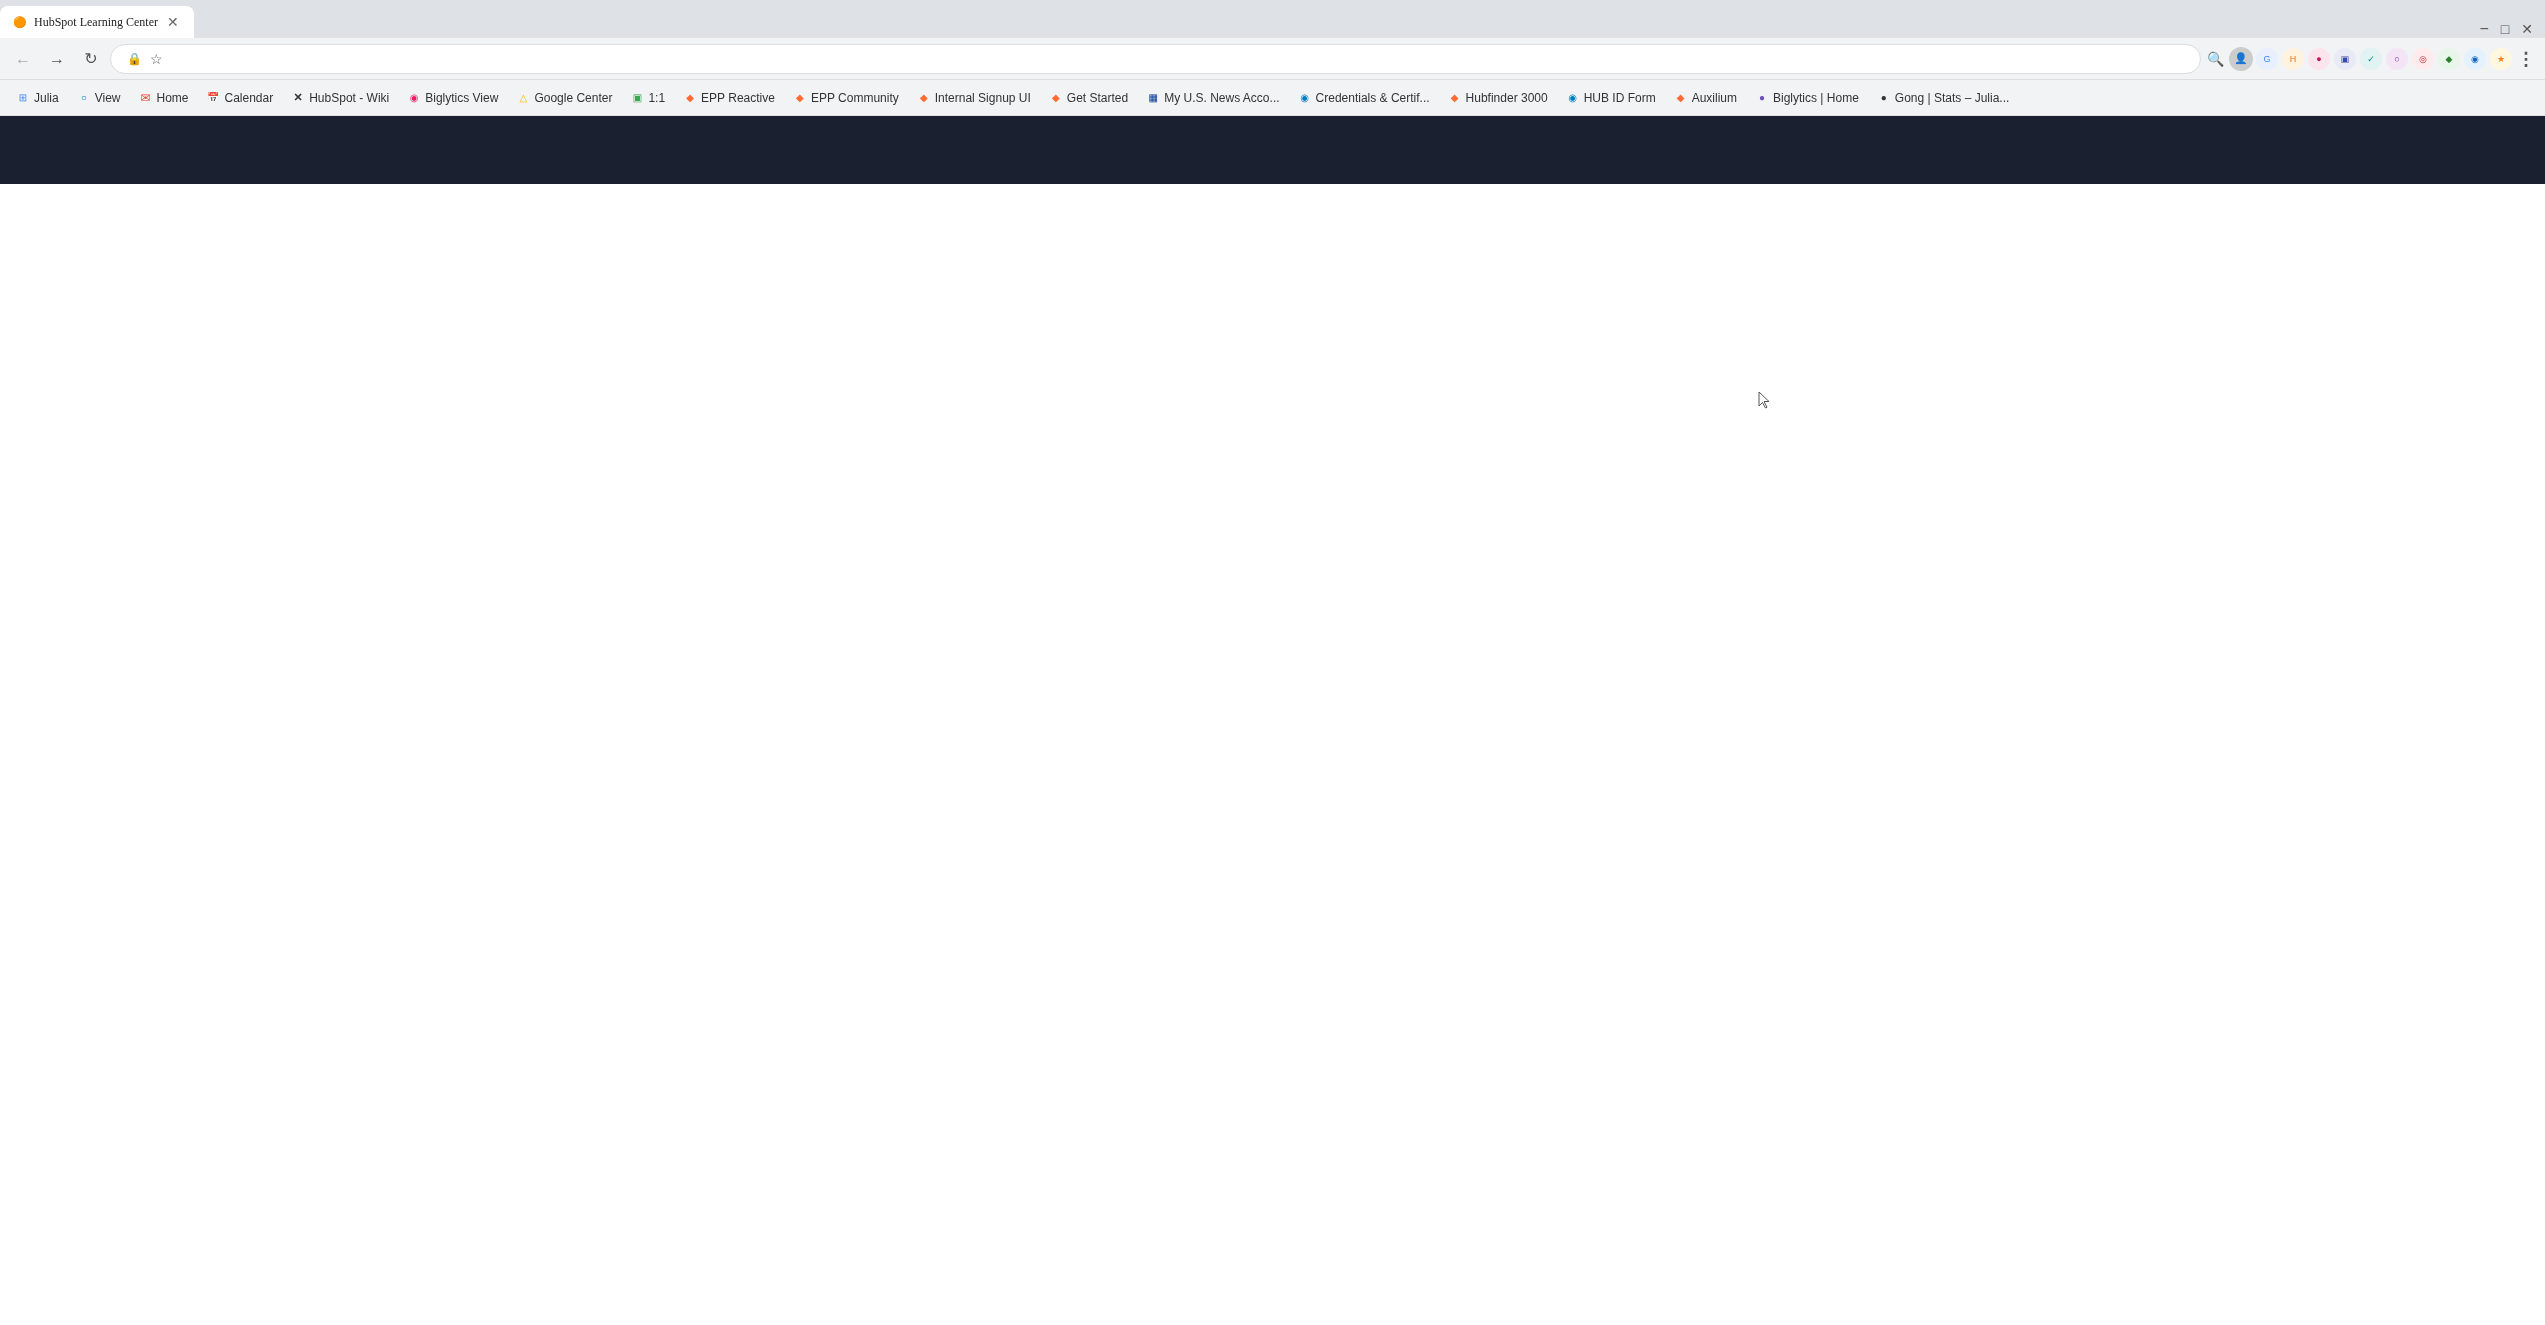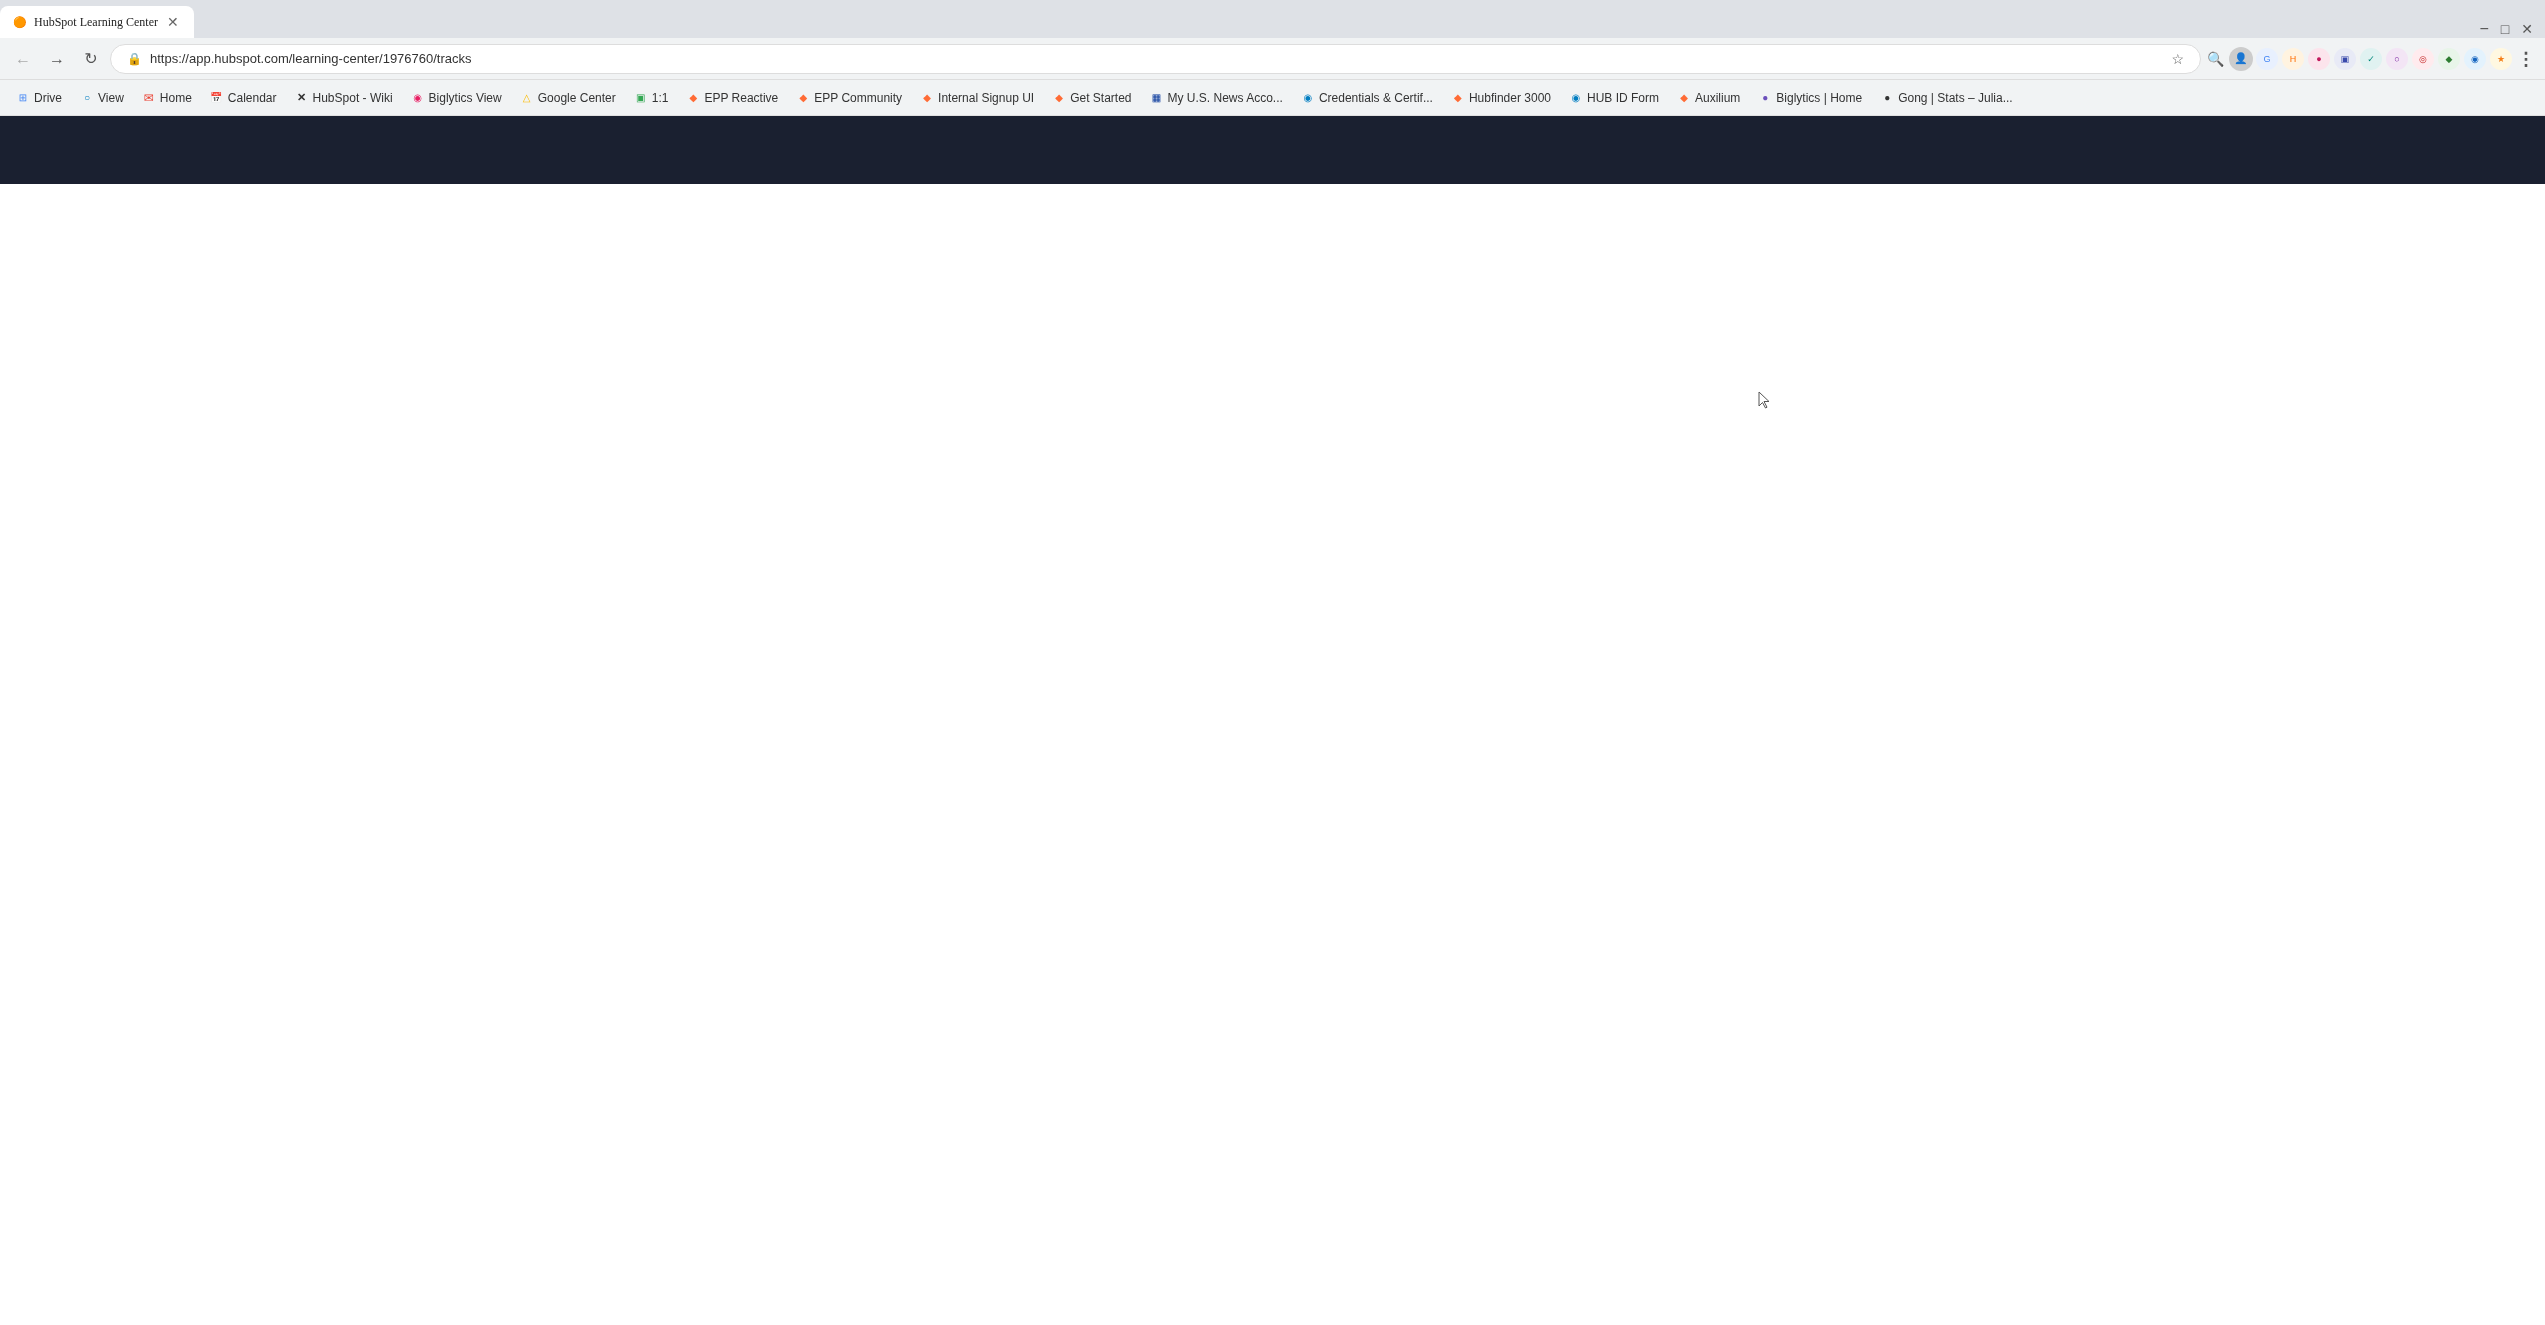--- a/index.html
+++ b/index.html
@@ -232,21 +232,20 @@
     </div>
   </div>
 
   <div class="nav-bar">
     <button class="nav-btn disabled" title="Back">←</button>
     <button class="nav-btn" title="Forward">→</button>
     <button class="nav-btn" title="Reload">↻</button>
 
     <div class="address-bar">
       <span style="color:#555; font-size:12px;">🔒</span>
-      <span class="address-text">https://app.hubspot.com/learning-center/1976760/tracks</span>
       <span style="color:#555; font-size:14px;">☆</span>
     </div>
 
     <div class="nav-icons-right">
       <span class="sys-icon">🔍</span>
       <span class="sys-icon" style="font-size:11px; background:#ccc; border-radius:50%; width:24px; height:24px; color:#555;">👤</span>
 
       <span class="ext-icon" style="background:#e8f0fe; color:#4285f4; font-size:9px;">G</span>
       <span class="ext-icon" style="background:#fff3e0; color:#ff6d00; font-size:9px;">H</span>
       <span class="ext-icon" style="background:#fce4ec; color:#c2185b; font-size:9px;">●</span>
@@ -259,21 +258,21 @@
       <span class="ext-icon" style="background:#fff8e1; color:#f57f17; font-size:9px;">★</span>
 
       <span class="sys-icon" style="font-size:18px; font-weight:bold;">⋮</span>
     </div>
   </div>
 
   <div class="bookmarks-bar">
 
     <div class="bookmark-item">
       <span class="bookmark-favicon" style="color:#4285f4;">⊞</span>
-      <span>Drive</span>
+      <span>Julia</span>
     </div>
 
     <div class="bookmark-item">
       <span class="bookmark-favicon" style="color:#007dc1;">○</span>
       <span>View</span>
     </div>
 
     <div class="bookmark-item">
       <span class="bookmark-favicon" style="color:#ea4335; font-size:12px;">✉</span>
       <span>Home</span>

